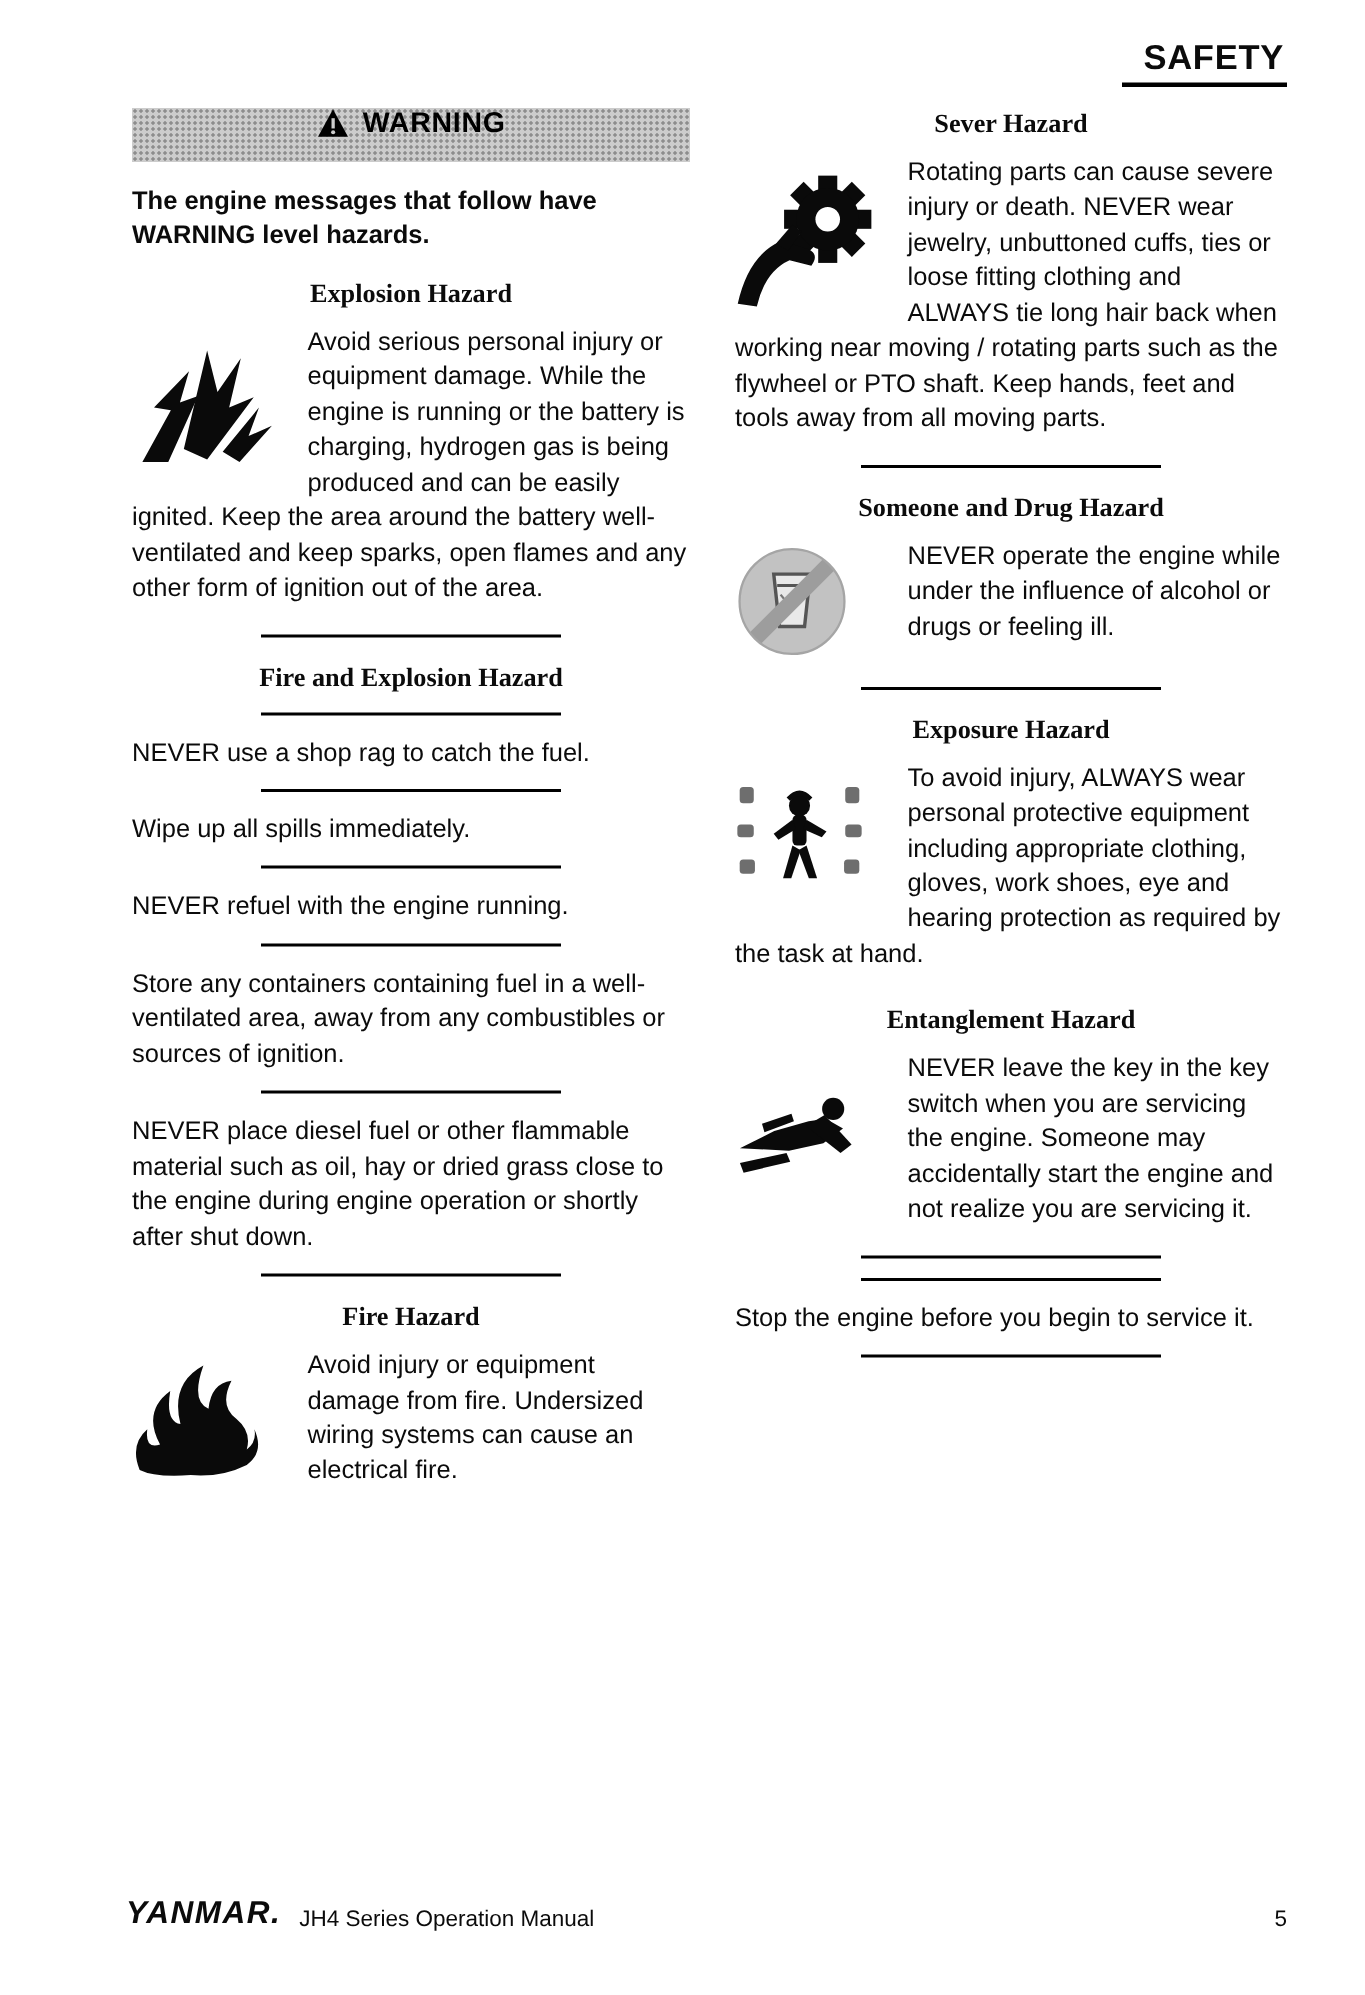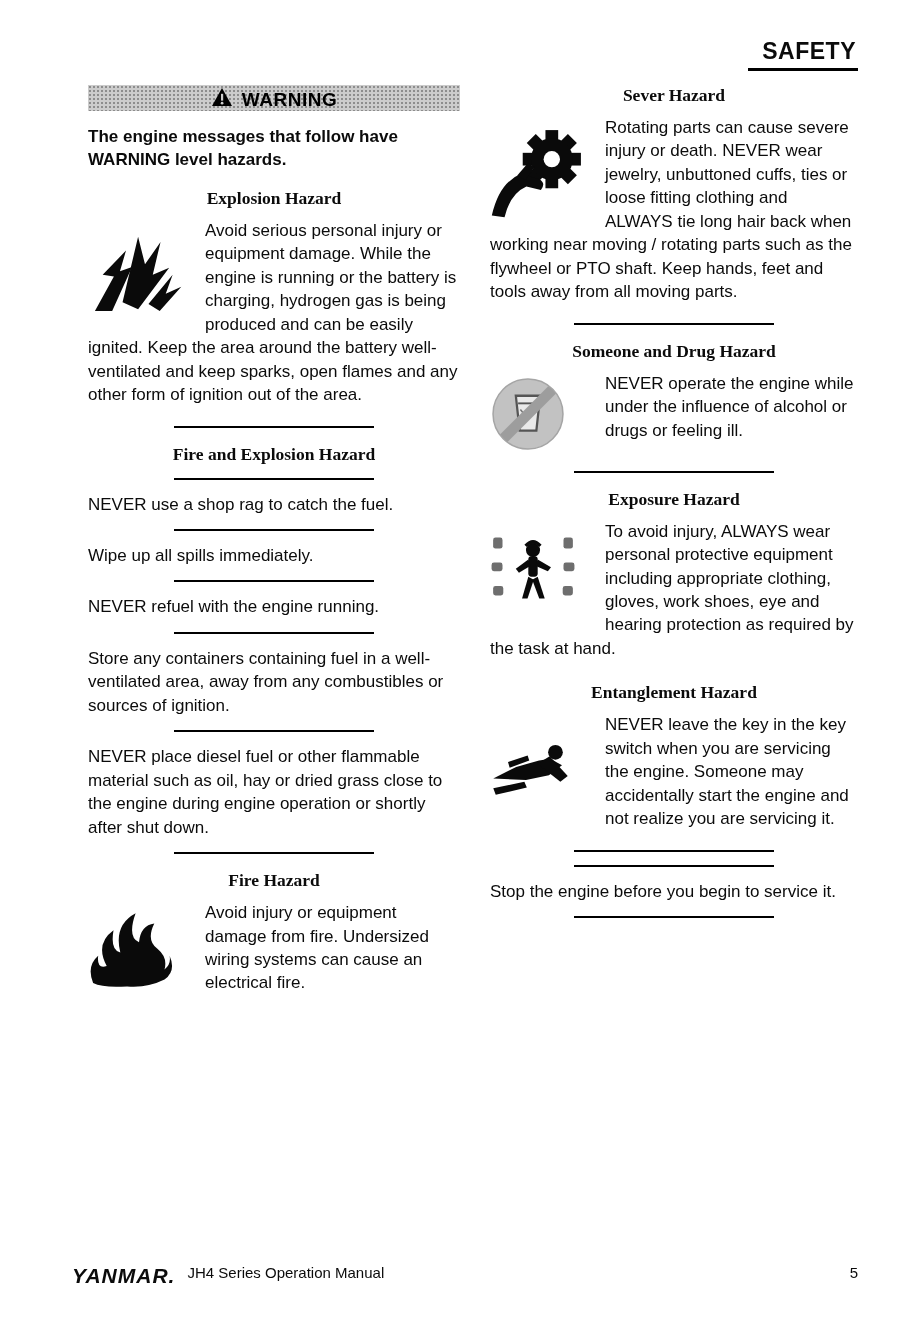--- a/index.html
+++ b/index.html
@@ -4,21 +4,21 @@
 <style>
   html, body { margin: 0; padding: 0; }
   body {
     width: 910px; height: 1330px; background: #ffffff;
     font-family: "Liberation Sans", "DejaVu Sans", sans-serif;
     color: #0b0b0b;
     -webkit-font-smoothing: antialiased;
   }
   .page {
     position: relative; width: 910px; height: 1330px;
-    padding: 38px 52px 0 88px; box-sizing: border-box; overflow: hidden;
+    padding: 25px 52px 0 88px; box-sizing: border-box; overflow: hidden;
     background: #fff;
   }
   .header { text-align: right; margin-bottom: 14px; }
   .header-title {
     display: inline-block; font-size: 23px; font-weight: 700; letter-spacing: .5px;
     border-bottom: 3px solid #000; padding: 0 2px 3px 14px;
   }
   .columns { display: flex; gap: 30px; }
   .col-left  { width: 372px; flex: 0 0 372px; }
   .col-right { width: 368px; flex: 0 0 368px; }
@@ -28,41 +28,41 @@
   h3.sec {
     font-size: 17.5px; font-weight: 700; text-align: center;
     margin: 16px 0 10px 0; clear: both; font-family: Liberation Serif, serif;
   }
   .divider {
     width: 200px; height: 0; border-top: 2px solid #000;
     margin: 13px auto; clear: both;
   }
 
   .banner {
-    height: 26px; display: flex; align-items: flex-end; justify-content: center; gap: 9px;
+    height: 36px; display: flex; align-items: flex-start; justify-content: center; gap: 9px;
     background-color: #cccccc;
     background-image: radial-gradient(#8d8d8d 1px, #cccccc 1.2px);
     background-size: 4px 4px;
     margin-bottom: 14px;
   }
   .banner-label { font-size: 19px; font-weight: 700; letter-spacing: .5px; color: #000; }
 
   .hz { }
   .hz-icon { float: left; display: flex; align-items: center; justify-content: center; }
   .icon-explosion { width: 95px;  height: 100px; margin: 4px 22px 6px 0; }
   .icon-fire      { width: 85px;  height: 88px;  margin: 4px 32px 6px 0; }
   .icon-sever     { width: 100px; height: 102px; margin: 4px 15px 6px 0; }
   .icon-alcohol   { width: 76px;  height: 80px;  margin: 2px 39px 4px 0; }
   .icon-exposure  { width: 86px;  height: 100px; margin: 2px 29px 4px 0; }
   .icon-entangle  { width: 90px;  height: 104px; margin: 2px 25px 4px 0; }
   .clear { clear: both; }
 
   .footer {
-    position: absolute; left: 72px; right: 52px; bottom: 42px;
-    display: flex; align-items: flex-start;
+    position: absolute; left: 84px; right: 52px; bottom: 42px;
+    display: flex; align-items: flex-end;
   }
   .footer-logo {
     font-size: 21px; font-weight: 700; font-style: italic; letter-spacing: 1px;
   }
   .footer-manual { font-size: 15px; margin-left: 12px; }
   .footer-spacer { flex: 1; }
   .footer-page { font-size: 15px; }
 </style>
 </head>
 <body>

